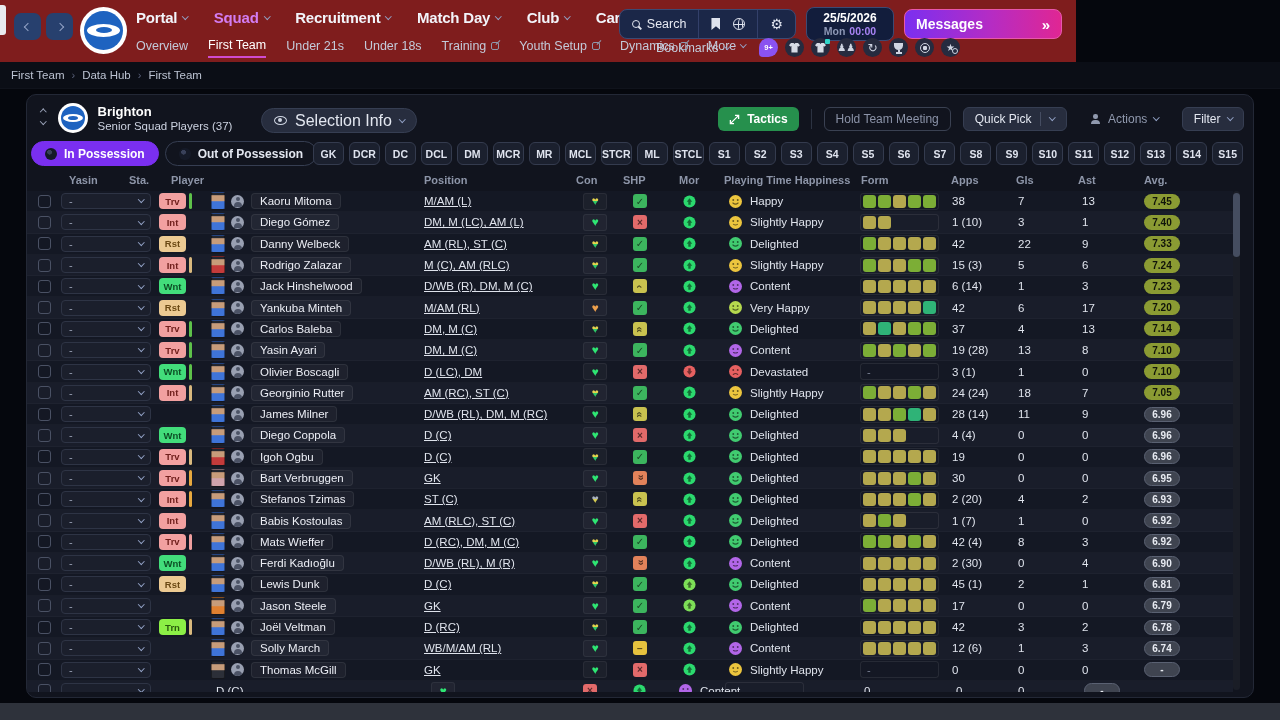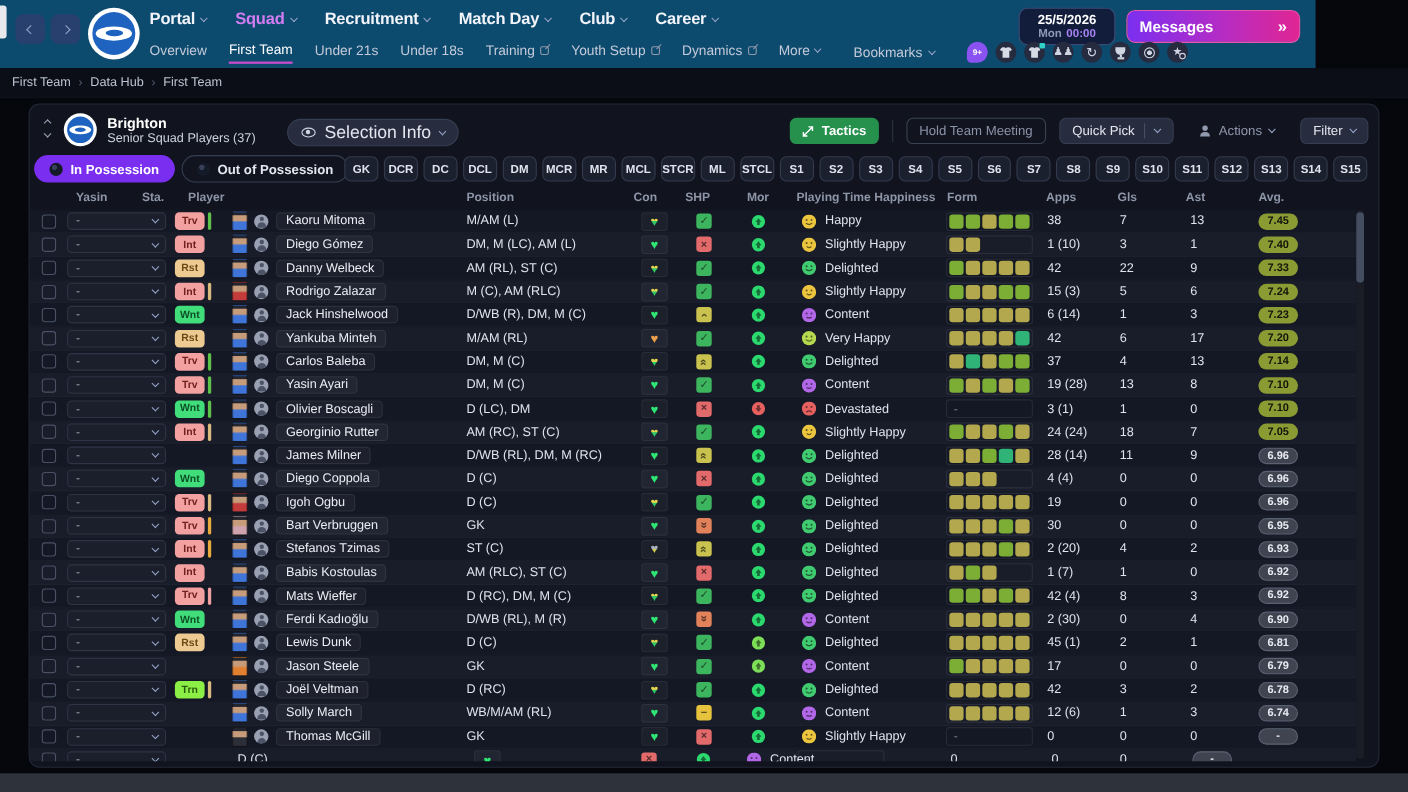--- a/index.html
+++ b/index.html
@@ -1,20 +1,20 @@
 <!DOCTYPE html>
 <html><head>
 <meta charset="utf-8">
 <style>
   * { margin:0; padding:0; box-sizing:border-box; }
   html,body { width:1280px; height:720px; overflow:hidden; background:#05070d;
     font-family:"Liberation Sans","DejaVu Sans",sans-serif; -webkit-font-smoothing:antialiased; }
 
   
-  .topbar { position:absolute; top:0; left:0; width:1196px; height:62px; background:#0c4a6e; }
+  .topbar { position:absolute; top:0; left:0; width:1076px; height:62px; background:#7f1d1d; }
   .edge-sliver { position:absolute; top:5px; left:0; width:6px; height:30px; background:#e9eaee; border-radius:0 3px 3px 0; }
   .navbtn { position:absolute; top:13px; width:27px; height:27px; background:#27406e; border-radius:7px;
     display:flex; align-items:center; justify-content:center; }
   .navbtn.back { left:14px; } .navbtn.fwd { left:46px; }
   .chev { display:inline-block; width:6px; height:6px; border-right:1.6px solid #93a2c6; border-bottom:1.6px solid #93a2c6; }
   .chev.left { transform:rotate(135deg); } .chev.right { transform:rotate(-45deg); }
   .chev.down { transform:rotate(45deg); margin-bottom:3px; }
   .chev.sm { width:4.5px; height:4.5px; border-width:1.4px; }
 
   .crest { position:absolute; top:7px; left:80px; width:47px; height:47px; border-radius:50%; background:#fff;
@@ -144,21 +144,21 @@
   .sta-badge { min-width:27px; height:16px; border-radius:4px; display:flex; align-items:center; justify-content:center;
     font-size:9.5px; font-weight:700; padding:0 3px; }
   .sta-strip { width:3px; height:16px; border-radius:1.5px; }
   .pcell { display:flex; align-items:center; }
   .photo { width:14px; height:18px; border-radius:2px; margin-left:2px; flex:none; border:1px solid rgba(0,0,0,0.4); }
   .avatar { width:13px; height:13px; border-radius:50%; background:#99a0b2; position:relative; overflow:hidden; margin-left:6px; flex:none; }
   .avatar::before { content:''; position:absolute; top:2px; left:4.5px; width:4px; height:4px; border-radius:50%; background:#4c5366; }
   .avatar::after { content:''; position:absolute; top:7.5px; left:2.5px; width:8px; height:5px; border-radius:4px 4px 0 0; background:#4c5366; }
   .name-chip { margin-left:7px; padding:1px 8px; background:rgba(255,255,255,0.045); border:1px solid rgba(255,255,255,0.07);
     border-radius:4px; white-space:nowrap; color:#eceef5; font-size:11.5px; cursor:pointer; }
-  .pos-text { padding-left:7px; white-space:nowrap; }
+  .pos-text { padding-left:7px; white-space:nowrap;text-decoration:underline; }
   .icon-cell { display:flex; justify-content:flex-start; }
   .shiftc { margin-left:14px; }
   .heart-box { width:24px; height:17px; background:rgba(255,255,255,0.035); border:1px solid rgba(255,255,255,0.06);
     border-radius:3px; display:flex; align-items:center; justify-content:center; }
   .heart { font-size:12px; line-height:1; -webkit-background-clip:text; background-clip:text; color:transparent; }
   .shp-ic { width:14px; height:14px; border-radius:3px; display:flex; align-items:center; justify-content:center;
     font-size:10px; font-weight:700; color:rgba(0,0,0,0.62); }
   .rot90 { transform:rotate(90deg); display:inline-block; font-size:11px; letter-spacing:-1px; }
   .rotm90 { transform:rotate(-90deg); display:inline-block; font-size:11px; letter-spacing:-1px; }
   .mood-cell { display:flex; align-items:center; gap:8px; padding-left:10px; white-space:nowrap; }
@@ -243,20 +243,33 @@
         <span>Dynamics</span>
         <span class="ext"></span>
       </div>
       <div class="item">
         <span>More</span>
         <span class="chev down sm"></span>
       </div>
     </div>
 
   <div class="top-right">
+    <div class="search-group">
+      <div class="search-seg">
+        <span class="mag"></span>
+        <span>Search</span>
+      </div>
+      <div class="search-seg" style="gap:13px;">
+        <span class="bkm"></span>
+        <span class="glb"></span>
+      </div>
+      <div class="search-seg">
+        <span class="gear">⚙</span>
+      </div>
+    </div>
     <div class="datebox">
       <div class="d1">25/5/2026</div>
       <div class="d2"><span>Mon</span><span class="time">00:00</span></div>
     </div>
     <div class="messages">
       <span class="lbl">Messages</span>
       <span class="arr">»</span>
     </div>
   </div>
 

